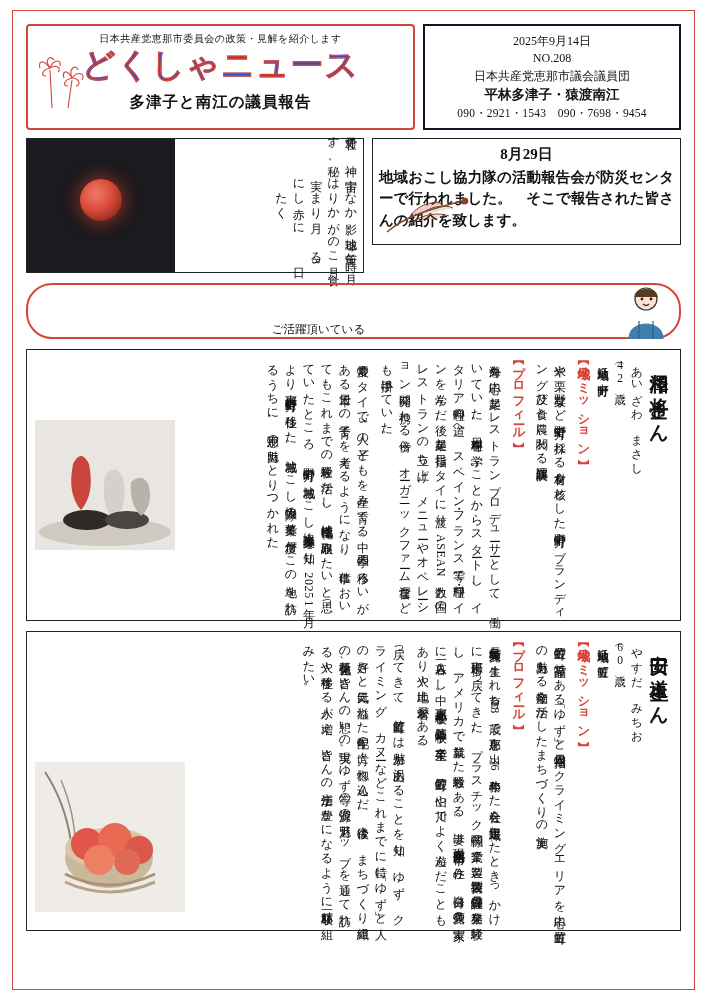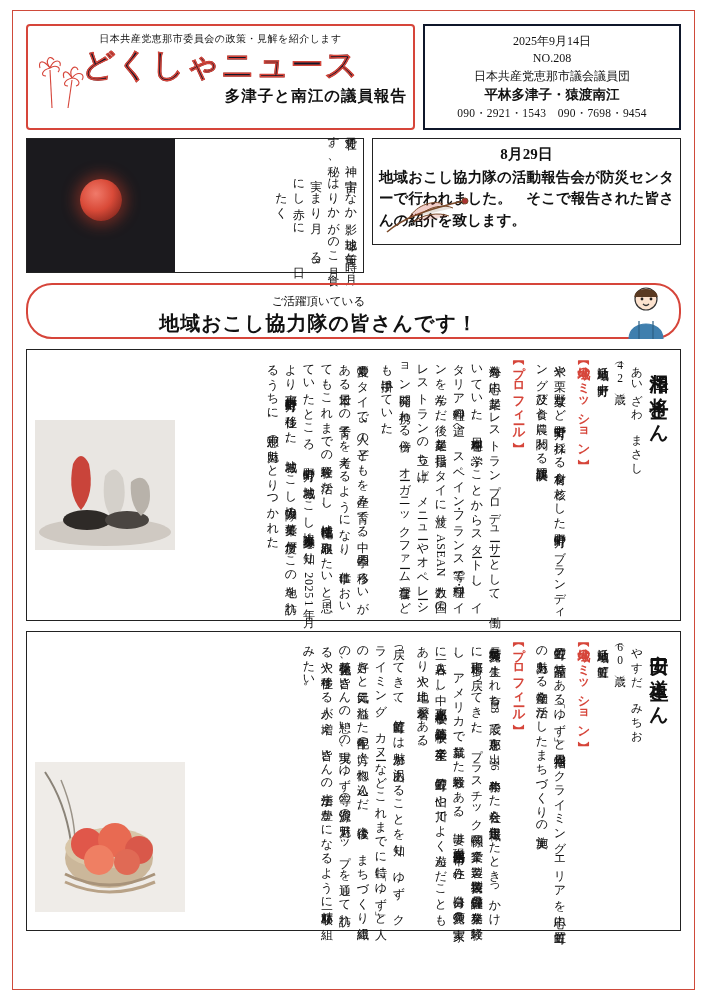--- a/index.html
+++ b/index.html
@@ -36,28 +36,28 @@
     text-align:center;
     min-height:92px;
   }
   .mast-line1{
     font-size:10px;letter-spacing:.5px;margin:2px 0 0 0;
   }
   .mast-title{
     font-family:"DejaVu Sans", sans-serif;
     font-weight:bold;
     font-size:33px;
-    color:#0f172a;
+    color:#1d4ed8;
     letter-spacing:1px;
     line-height:1.05;
     margin:2px 0 0 0;
     -webkit-text-stroke:0.4px #d6453a;
   }
   .mast-sub{
-    font-size:15.5px;font-weight:bold;margin-top:3px;letter-spacing:1px;text-align:right;
+    font-size:15.5px;font-weight:bold;margin-top:9px;letter-spacing:1px;
   }
   .flower{
     position:absolute;left:6px;top:22px;width:56px;height:62px;
   }
   .issue-box{
     flex:0 0 242px;
     border:2px solid #0f172a;
     padding:5px 6px;
     text-align:center;
     font-size:12px;
@@ -245,21 +245,20 @@
             <path d="M40 24 C50 14, 66 12, 74 16" fill="rgba(120,90,60,.18)"></path>
             <circle cx="86" cy="9" r="3" fill="#a33"></circle>
           </g>
         </svg>
       </div>
     </div>
 
     <div class="banner-wrap">
       <div class="banner">
         <div class="banner-small">ご活躍頂いている</div>
-        <div class="banner-big">地域おこし協力隊の皆さんです！</div>
       </div>
       <svg class="person" viewBox="0 0 62 62">
         <g fill="none" stroke="#333" stroke-width="1.2">
           <circle cx="31" cy="20" r="11" fill="#fde3cf"></circle>
           <path d="M20 18 C20 8, 42 8, 42 18" fill="#5a3a22" stroke="#5a3a22"></path>
           <circle cx="27" cy="20" r="1.4" fill="#222" stroke="none"></circle>
           <circle cx="36" cy="20" r="1.4" fill="#222" stroke="none"></circle>
           <path d="M28 25 q3 3 6 0"></path>
           <path d="M14 60 C14 40, 48 40, 48 60" fill="#3f7fae" stroke="#3f7fae"></path>
           <path d="M24 42 L24 60 M38 42 L38 60" stroke="#2c5f83"></path>

